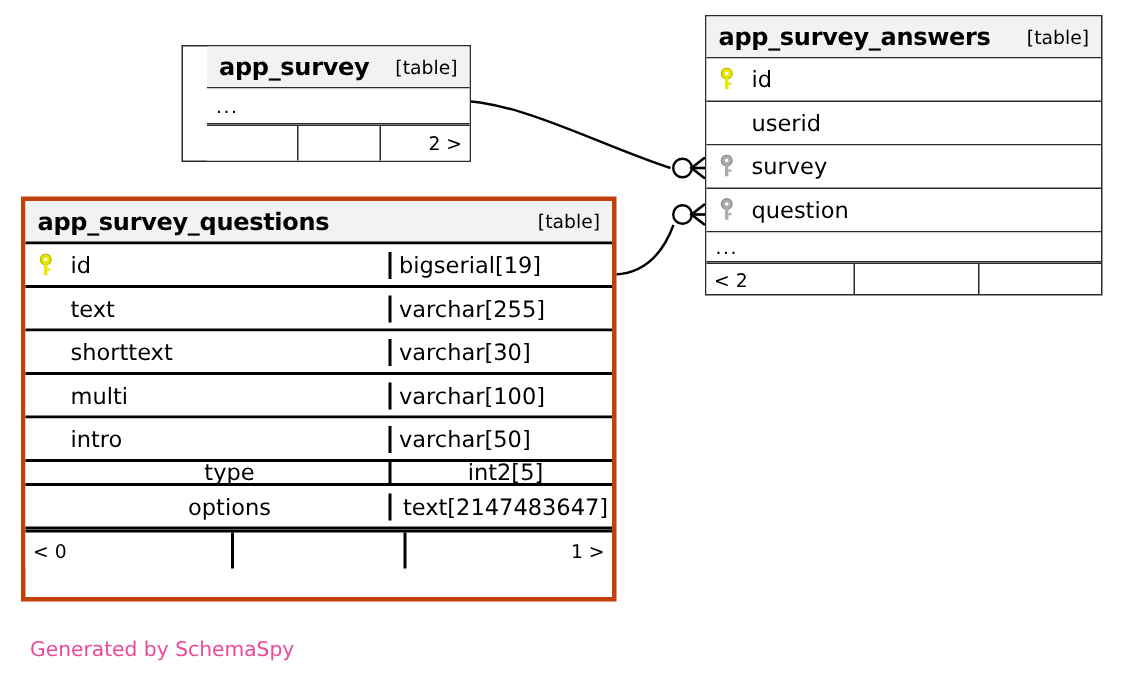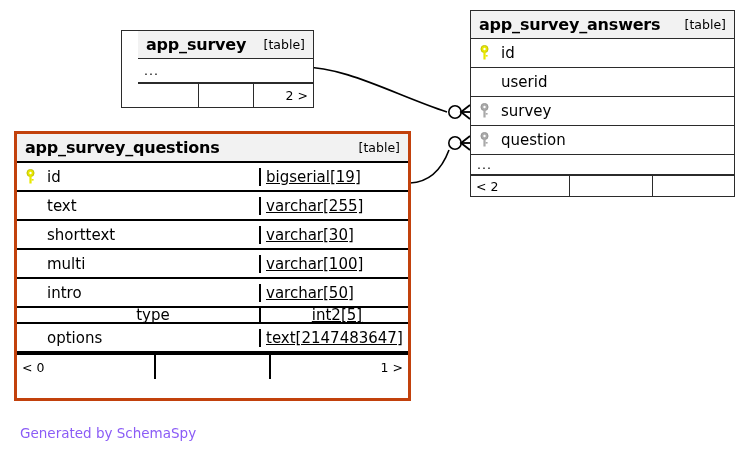--- a/index.html
+++ b/index.html
@@ -89,21 +89,21 @@
     padding-left: 4px;
     white-space: nowrap;
     overflow: hidden;
   }
   .cell-type {
     box-sizing: border-box;
     border-left: 1px solid #2b2b2b;
     padding-left: 5px;
     white-space: nowrap;
   }
-  .thick .cell-type { border-left: 2px solid #000000; text-decoration: underline; }
+  .thick .cell-type { border-left: 2px solid #000000; }
 
   .row-ellipsis {
     padding-left: 6px;
     letter-spacing: 1px;
     font-size: 12.5px;
   }
 
   
   .foot {
     box-sizing: border-box;
@@ -128,21 +128,21 @@
 
   
   .key-icon { display: block; }
 
   
   .caption {
     position: absolute;
     left: 20px;
     top: 425px;
     font-size: 13.5px;
-    color: #8b5cf6;
+    color: #ec4899;
     white-space: nowrap;
   }
 </style>
 </head>
 <body>
 
 <div class="canvas">
 
   <svg class="edges" width="749" height="455" viewBox="0 0 749 455">
 
@@ -288,21 +288,21 @@
       <div class="cell-col">intro</div>
       <div class="cell-type" style="width:149px;">varchar[50]</div>
     </div>
 
     <div class="row" style="height:16px;text-align:center;">
       <div class="cell-key"></div>
       <div class="cell-col">type</div>
       <div class="cell-type" style="width:149px;">int2[5]</div>
     </div>
 
-    <div class="row" style="height:29px;">
+    <div class="row" style="height:29px;text-align:center;">
       <div class="cell-key"></div>
       <div class="cell-col">options</div>
       <div class="cell-type" style="width:149px;">text[2147483647]</div>
     </div>
 
     <div class="foot" style="height:26px;">
       <div class="foot-cell" style="width:137px;">
         <span>&lt; 0</span>
       </div>
       <div class="foot-cell" style="width:115px;">

